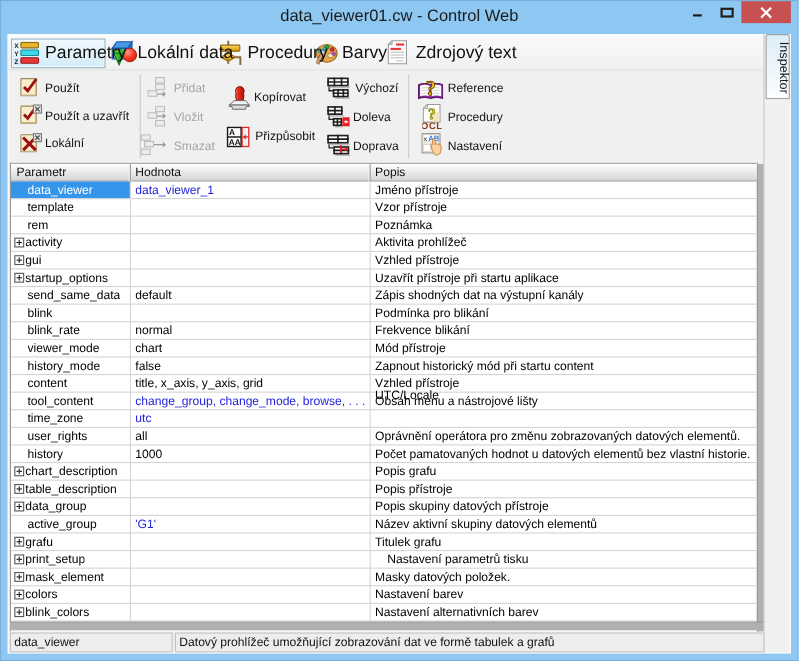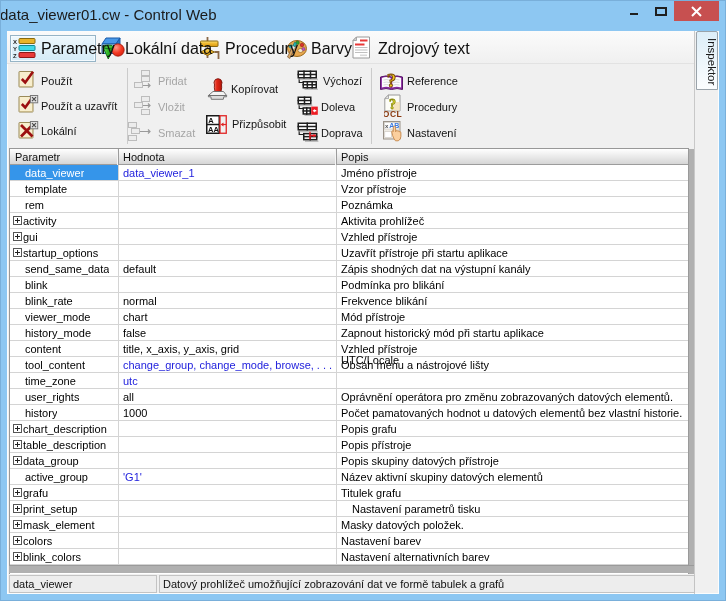--- a/index.html
+++ b/index.html
@@ -1,17 +1,17 @@
 <!DOCTYPE html>
 <html><head><meta charset="utf-8"><style>
 *{margin:0;padding:0;box-sizing:border-box}
 html,body{width:726px;height:601px;overflow:hidden}
 body{position:relative;font-family:"Liberation Sans",sans-serif;background:#8dc7f2}
 .abs,svg.abs{position:absolute}
-#titletext{position:absolute;left:0;top:0;width:726px;height:30px;line-height:30px;font-size:15px;color:#1b1b1b}
+#titletext{position:absolute;left:0;top:0;width:726px;height:30px;line-height:30px;text-align:center;font-size:15px;color:#1b1b1b}
 #btnmin{position:absolute;left:630px;top:13px;width:8px;height:2px;background:#1f1f1f}
 #btnmax{position:absolute;left:655px;top:7px;width:12px;height:9px;border:2px solid #1f1f1f}
 #btnclose{position:absolute;left:674px;top:1px;width:45px;height:20px;background:#c75050}
 #content{position:absolute;left:7px;top:31px;width:712px;height:563px;background:#f0f0f0;border:1px solid #fbfdfe}
 #tabbar{position:absolute;left:7px;top:31px;width:687px;height:33px;background:linear-gradient(#fbfbfb,#f0f0f0);border-bottom:1px solid #e2e2e2}
 #vertdiv{position:absolute;left:694px;top:31px;width:1px;height:563px;background:#c8c8c8}
 #insptab{position:absolute;left:696px;top:31px;width:22px;height:59px;background:linear-gradient(#ddeef8,#fcfdfe);border:1px solid #9aa3aa;border-top-left-radius:2px;border-top-right-radius:2px}
 #insptxt{position:absolute;left:696px;top:34px;width:22px;height:56px;writing-mode:vertical-rl;font-size:11.5px;color:#1a1a1a;text-align:center}
 #paramtab{position:absolute;left:10px;top:35px;width:86px;height:27px;background:linear-gradient(#eef8fd,#d4ebf7);border:1px solid #96b4c6;box-shadow:inset 0 0 0 1px #f4fbff}
 .tablbl{position:absolute;font-size:16px;color:#101010;height:16px;line-height:16px;top:41px}
@@ -323,21 +323,21 @@
 <div class="ct" style="left:25px;top:293px">blink_rate</div>
 <div class="ct" style="left:123px;top:293px;width:210px">normal</div>
 <div class="ct" style="left:341px;top:293px;width:344px">Frekvence blikání</div>
 <div class="rline" style="top:308px"></div>
 <div class="ct" style="left:25px;top:309px">viewer_mode</div>
 <div class="ct" style="left:123px;top:309px;width:210px">chart</div>
 <div class="ct" style="left:341px;top:309px;width:344px">Mód přístroje</div>
 <div class="rline" style="top:324px"></div>
 <div class="ct" style="left:25px;top:325px">history_mode</div>
 <div class="ct" style="left:123px;top:325px;width:210px">false</div>
-<div class="ct" style="left:341px;top:325px;width:344px">Zapnout historický mód při startu aplikace</div>
+<div class="ct" style="left:341px;top:325px;width:344px">Zapnout historický mód při startu content</div>
 <div class="rline" style="top:340px"></div>
 <div class="ct" style="left:25px;top:341px">content</div>
 <div class="ct" style="left:123px;top:341px;width:210px">title, x_axis, y_axis, grid</div>
 <div class="ct" style="left:341px;top:341px;width:344px">Vzhled přístroje</div>
 <div class="rline" style="top:356px"></div>
 <div class="ct" style="left:25px;top:357px">tool_content</div>
 <div class="ct vblue" style="left:123px;top:357px;width:210px">change_group, change_mode, browse, . . .</div>
 <div class="ct" style="left:341px;top:357px;width:344px">Obsah menu a nástrojové lišty</div>
 <div class="rline" style="top:372px"></div>
 <div class="ct" style="left:25px;top:373px">time_zone</div>

